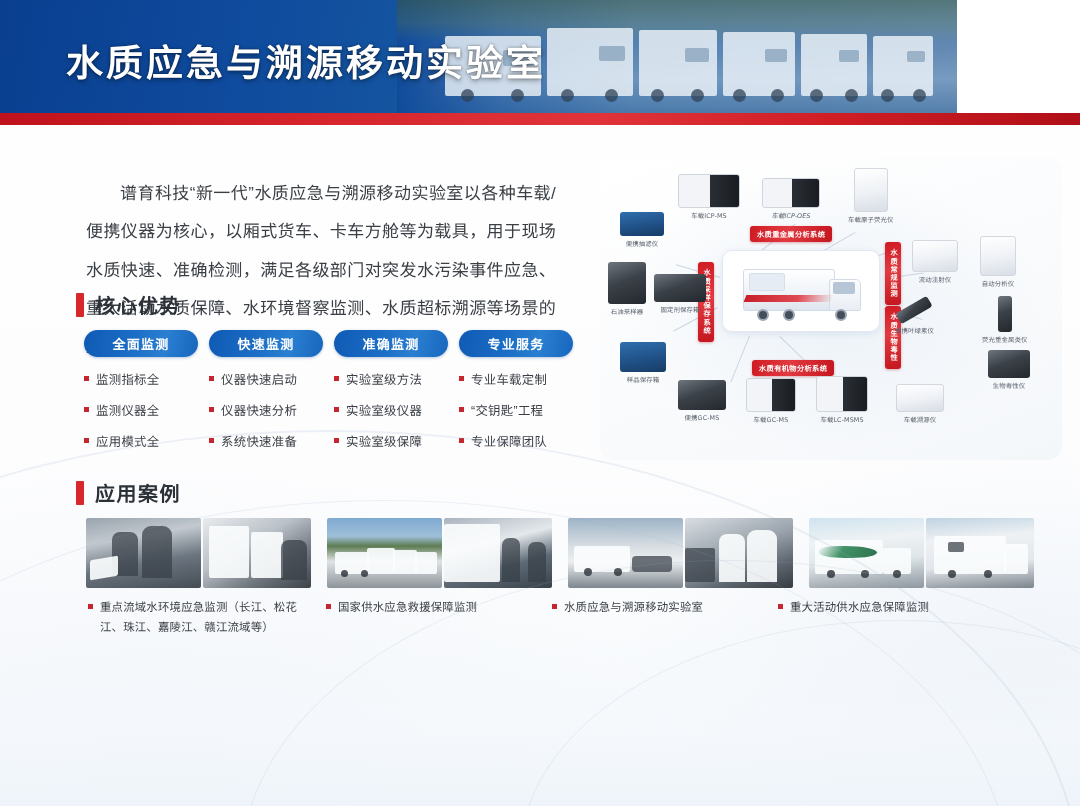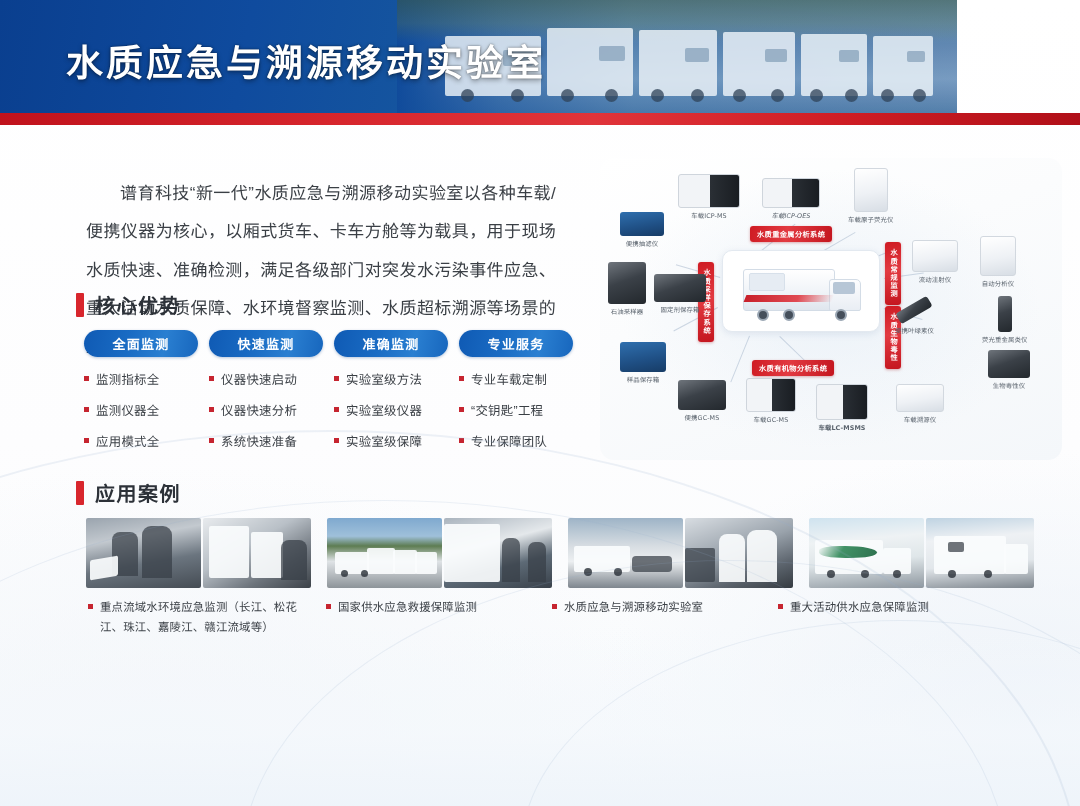--- a/index.html
+++ b/index.html
@@ -607,21 +607,21 @@
       <div class="cap">生物毒性仪</div>
     </div>
     <div class="instr" style="left:78px; top:222px;">
       <div class="glyph box-dark" style="width:48px; height:30px;"></div>
       <div class="cap">便携GC-MS</div>
     </div>
     <div class="instr" style="left:146px; top:220px;">
       <div class="glyph box-split" style="width:50px; height:34px;"></div>
       <div class="cap">车载GC-MS</div>
     </div>
-    <div class="instr" style="left:216px; top:226px;font-weight:bold;">
+    <div class="instr" style="left:216px; top:218px;">
       <div class="glyph box-split" style="width:52px; height:36px;"></div>
       <div class="cap">车载LC-MSMS</div>
     </div>
     <div class="instr" style="left:296px; top:226px;">
       <div class="glyph box-light" style="width:48px; height:28px;"></div>
       <div class="cap">车载溯源仪</div>
     </div>
   </div>
 
   <div class="sec-head" id="head-cases">

